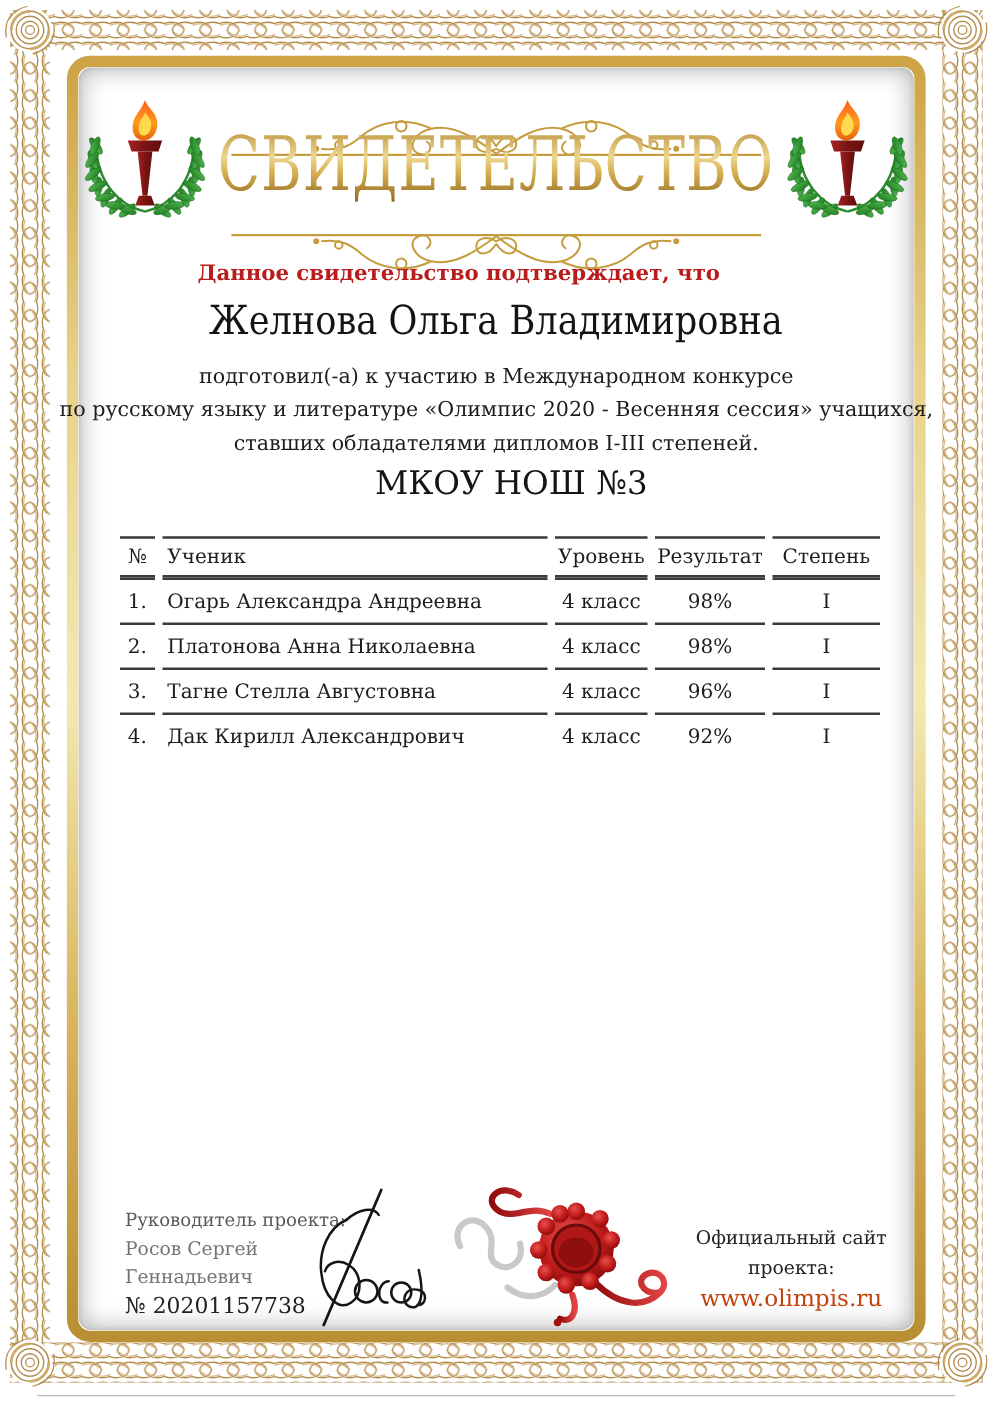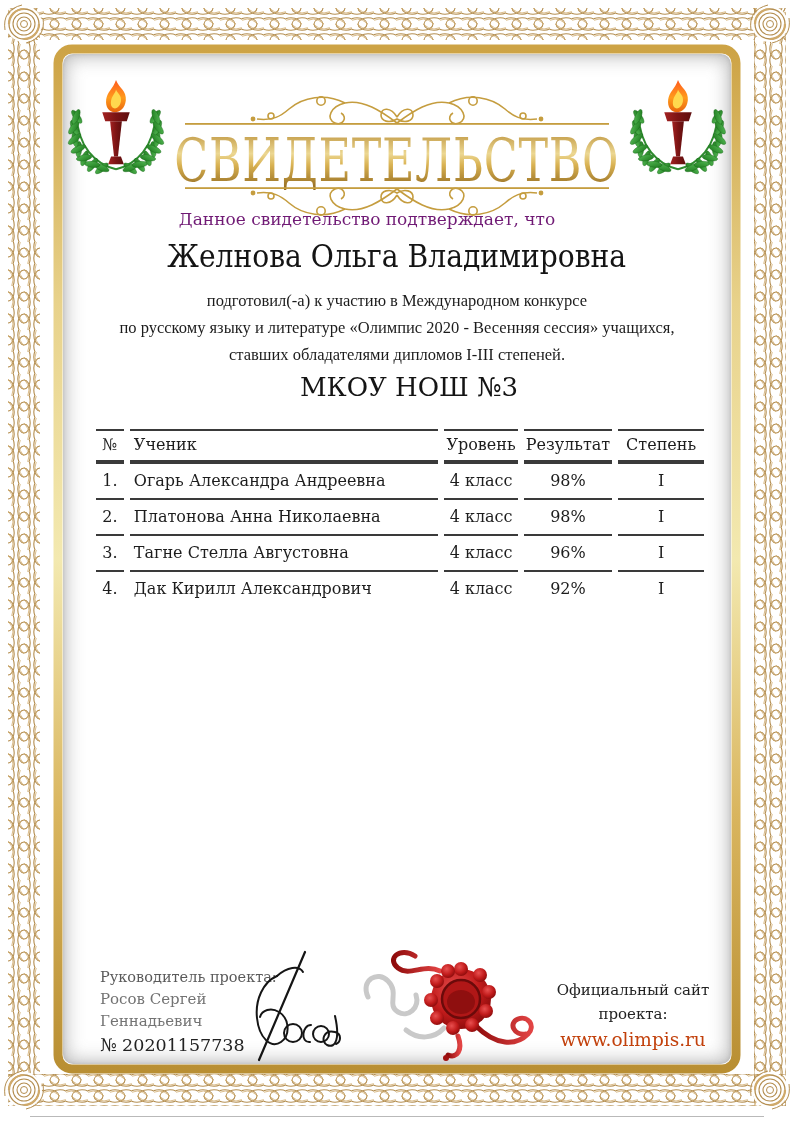--- a/index.html
+++ b/index.html
@@ -6,32 +6,32 @@
   body{
     width:794px;height:1123px;position:relative;background:#ffffff;
     font-family:"DejaVu Serif","Liberation Serif",serif;overflow:hidden;
   }
   .abs{position:absolute;}
   
   .content-frame{
     left:63px;top:54px;width:668px;height:1010px;border-radius:10px;
     box-shadow:inset 0 0 18px 3px rgba(105,105,105,.45), inset 0 0 4px rgba(120,120,120,.3);
   }
-  .title-wrap{left:0;top:128px;width:794px;text-align:center;height:64px;line-height:64px;}
+  .title-wrap{left:0;top:100px;width:794px;text-align:center;height:64px;line-height:64px;}
   .title-wrap span{
     display:inline-block;transform:scaleX(.74);transform-origin:center;
     font-size:60px;letter-spacing:1px;white-space:nowrap;
     background:linear-gradient(180deg,#b88c34 0%,#ecd globalization 0%,#ecd792 40%,#d9b252 58%,#8a621b 100%);
     background:linear-gradient(180deg,#b88c34 0%,#ecd792 40%,#d9b252 58%,#8a621b 100%);
     -webkit-background-clip:text;background-clip:text;color:transparent;
   }
-  .intro{left:0;top:209px;width:734px;text-align:center;font-size:17px;color:#701a75;}
+  .intro{left:0;top:209px;width:734px;text-align:center;font-size:17px;color:#b91c1c;font-weight:bold;}
   .name-wrap{left:0;top:234px;width:794px;text-align:center;height:44px;line-height:44px;}
   .name-wrap span{display:inline-block;transform:scaleX(.88);transform-origin:center;font-size:32px;color:#141414;white-space:nowrap;}
-  .bodytext{left:0;top:287px;width:794px;text-align:center;font-size:16.5px;line-height:27px;color:#1c1c1c;font-family:Liberation Serif, serif;}
+  .bodytext{left:0;top:287px;width:794px;text-align:center;font-size:16.5px;line-height:27px;color:#1c1c1c;}
   .school{left:0;top:372px;width:794px;text-align:center;font-size:26px;color:#141414;margin-left:12px;}
   table.results{position:absolute;left:90px;top:429px;width:620px;border-collapse:separate;border-spacing:6px 0;color:#1d1d1d;}
   table.results th{border-top:2px solid #3a3a3a;border-bottom:2px solid #3a3a3a;font-weight:normal;font-size:16px;text-align:center;padding:4px 2px 6px;}
   table.results th.col-student{text-align:left;padding-left:4px;}
   table.results td{border-top:2px solid #3a3a3a;font-size:16px;padding:7px 2px 8px;text-align:center;}
   table.results td.student{text-align:left;padding-left:4px;}
   .footer-left{left:100px;top:966px;width:210px;color:#3f3f3f;}
   .footer-left .l1{font-size:14.5px;line-height:22px;color:#5a5a5a;}
   .footer-left .l2{font-size:15px;line-height:22px;color:#737373;}
   .footer-left .l3{font-size:17.5px;line-height:27px;color:#222;}

